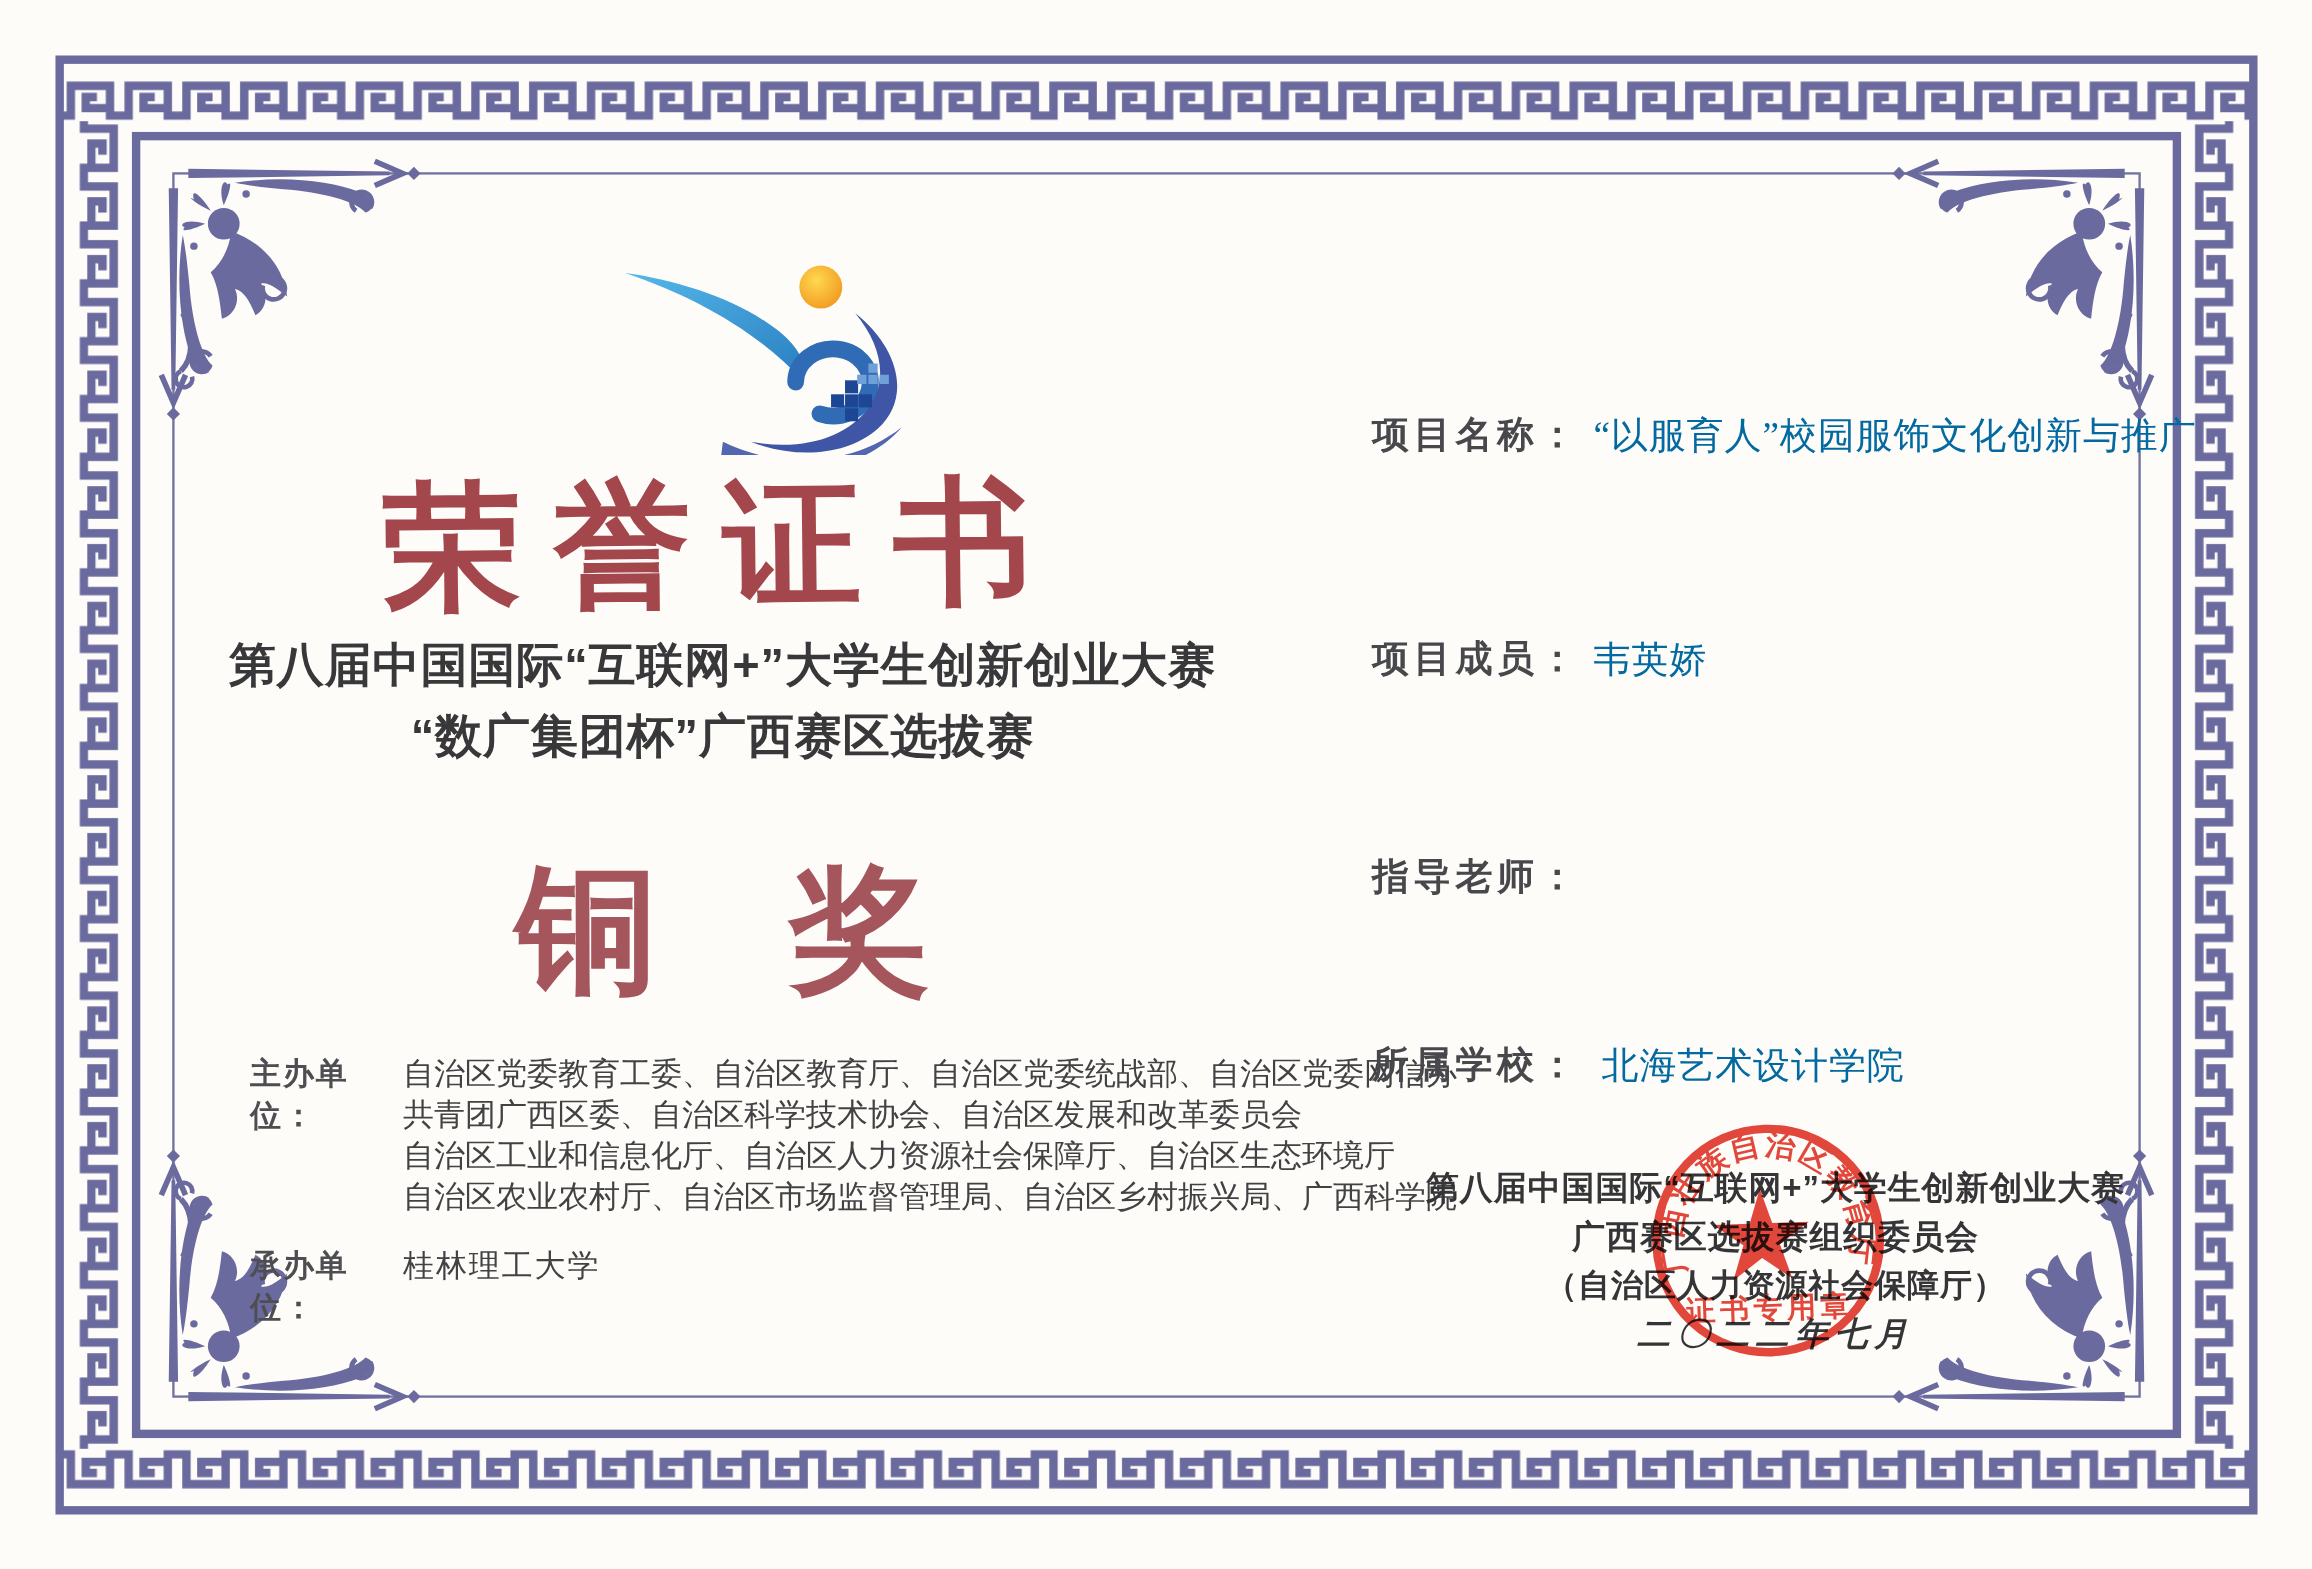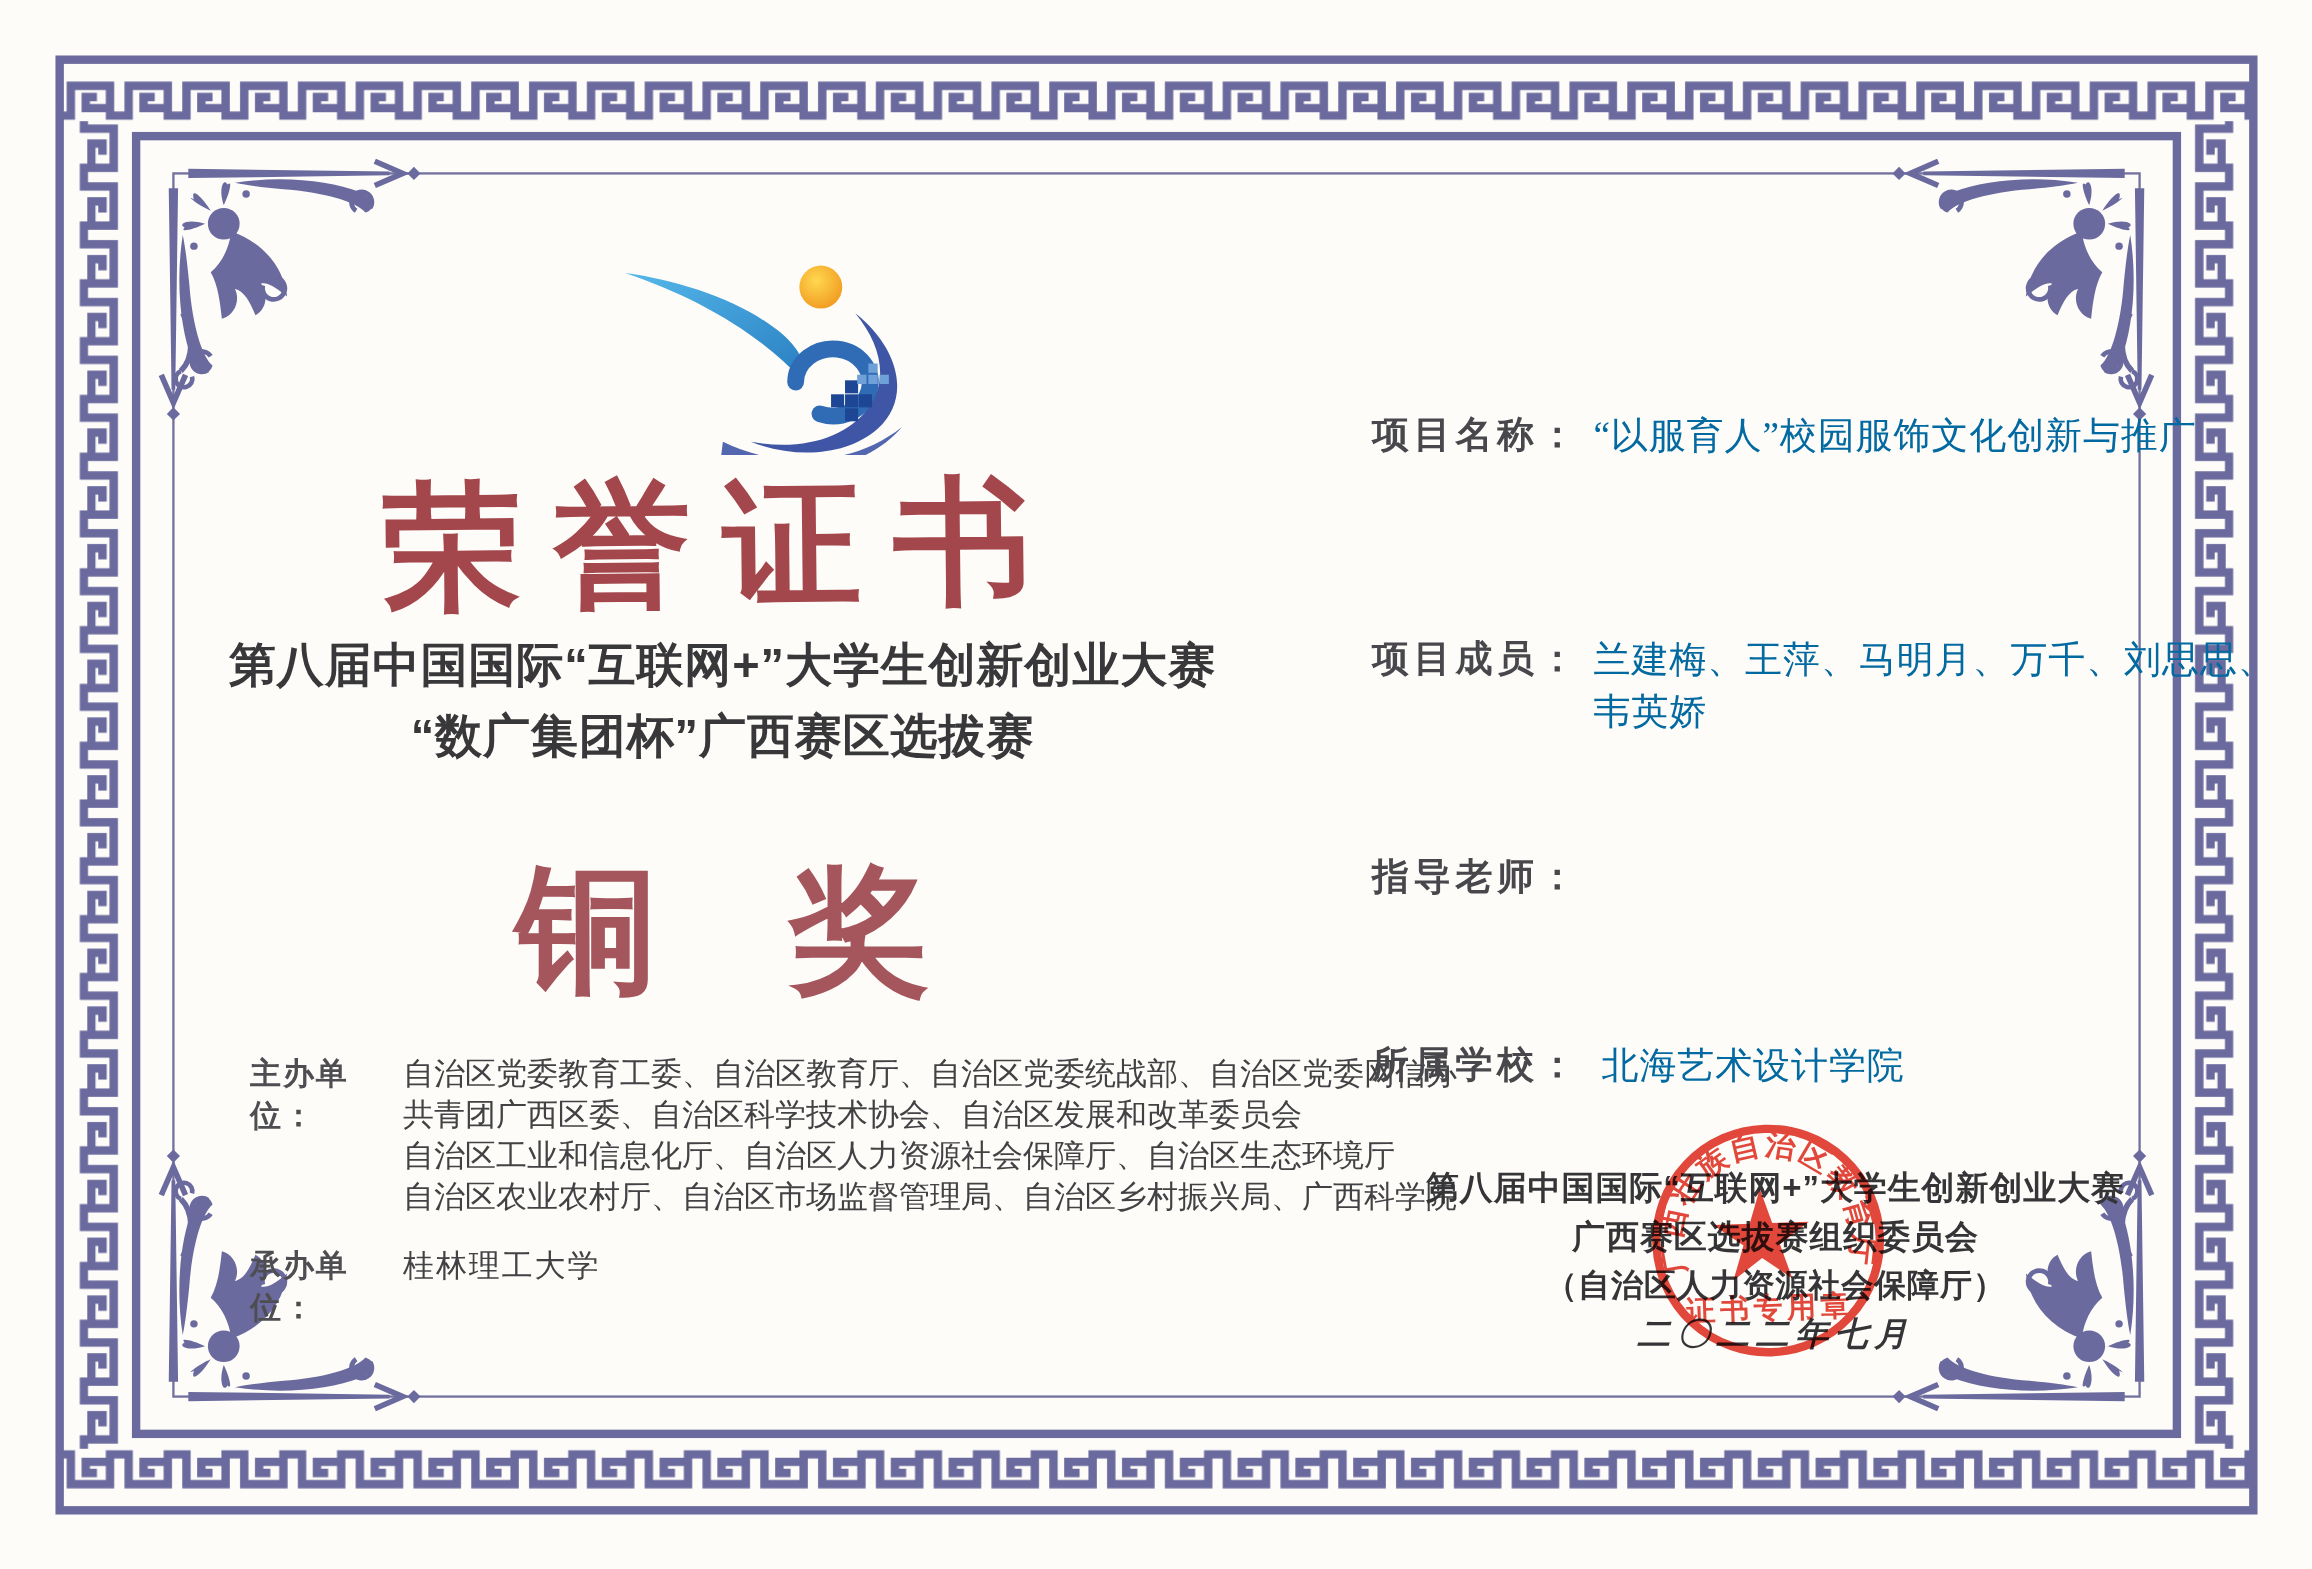--- a/index.html
+++ b/index.html
@@ -157,21 +157,20 @@
   <div class="abs org-label undertaker-label">承办单位：</div>
   <div class="abs undertaker-value">桂林理工大学</div>
 
   <div class="abs info-row row-name">
     <span class="lbl">项目名称：</span>
     <span class="val">“以服育人”校园服饰文化创新与推广</span>
   </div>
   <div class="abs info-row row-members">
     <span class="lbl">项目成员：</span>
     <span class="val">
-      <span style="display:block">兰建梅、王萍、马明月、万千、刘思思、</span>
       <span style="display:block">韦英娇</span>
     </span>
   </div>
   <div class="abs info-row row-advisors">
     <span class="lbl">指导老师：</span>
   </div>
   <div class="abs info-row row-school">
     <span class="lbl">所属学校：</span>
     <span class="val">北海艺术设计学院</span>
   </div>

